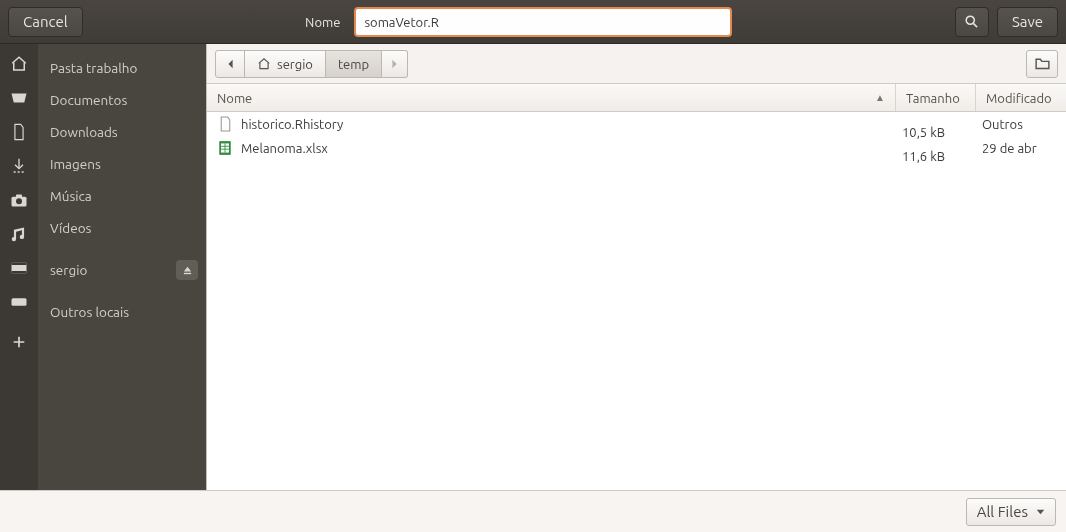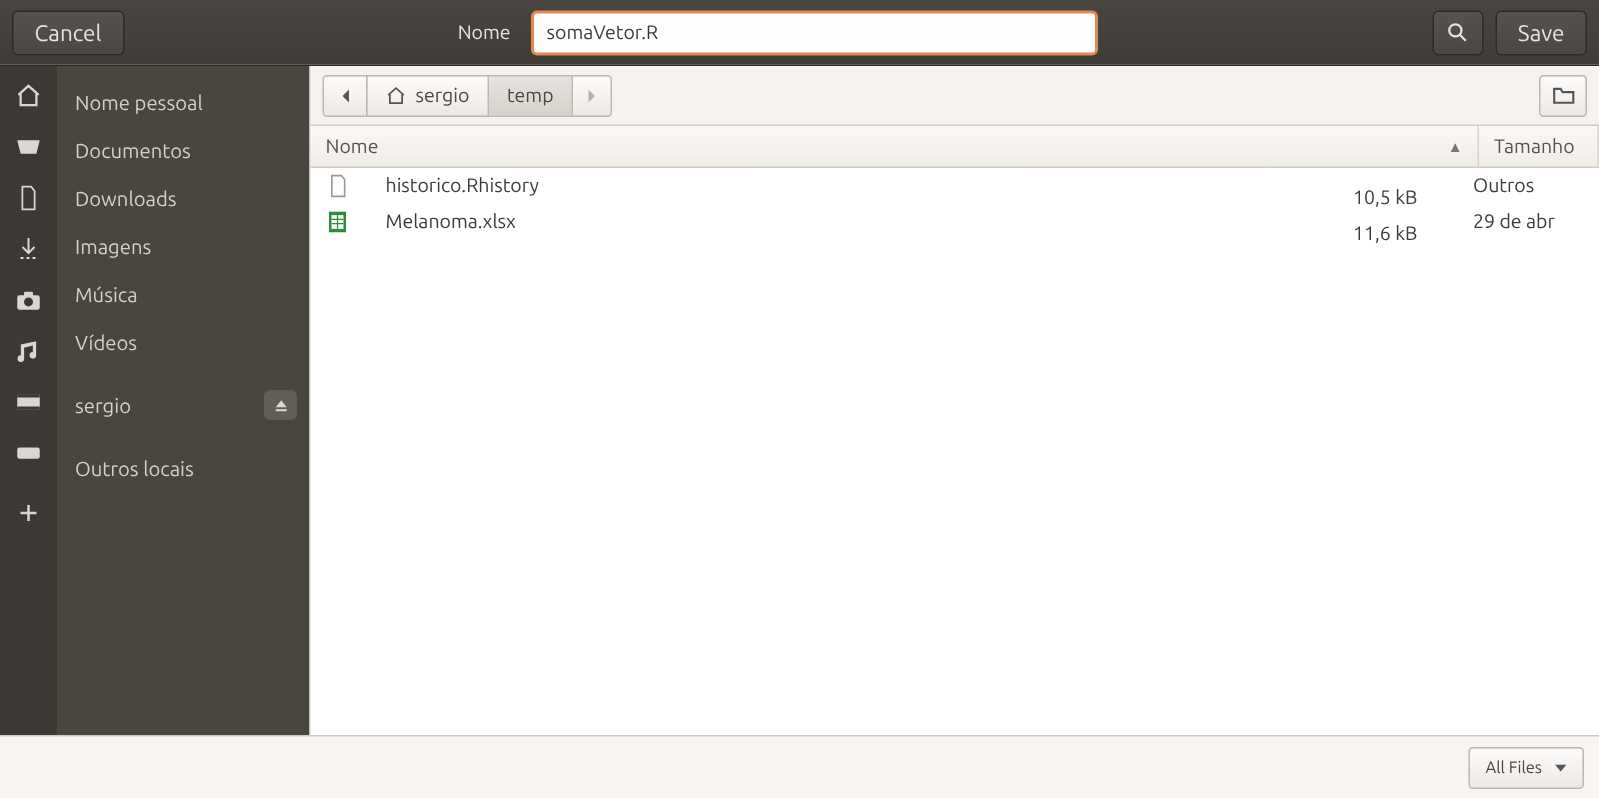--- a/index.html
+++ b/index.html
@@ -148,21 +148,21 @@
 
   .tbody { flex:1; overflow:auto; background:#ffffff; }
   .row {
     height: 24px;
     display:flex;
     align-items:center;
     font-size: 13px;
     color: #3e3a37;
     cursor:pointer;
   }
-  .cell.name { flex:1; display:flex; align-items:center; gap:24px; padding-left:10px; }
+  .cell.name { flex:1; display:flex; align-items:center; gap:8px; padding-left:10px; }
   .cell.size { width:80px; padding-left:6px;margin-top:16px; }
   .cell.mod  { width:90px; padding-left:6px; }
   .ficon { width:16px; height:16px; display:flex; align-items:center; justify-content:center; }
 
   
   .footer {
     height: 42px;
     background:#f7f4f2;
     border-top:1px solid #cfcac4;
     display:flex;
@@ -172,21 +172,21 @@
   }
   .filter {
     height:28px;
     background:linear-gradient(#fdfcfb,#ece8e4);
     border:1px solid #bcb7b1;
     border-radius:3px;
     padding:0 10px;
     display:flex;
     align-items:center;
     gap:8px;
-    font-size:11px;
+    font-size:15px;
     color:#4b4743;
     cursor:pointer;
   }
 
   svg { display:block; }
 </style>
 </head>
 <body>
 
 <div class="header">
@@ -258,21 +258,21 @@
     </div>
     <div class="licon" style="margin-top:6px">
       <svg width="16" height="16" viewBox="0 0 24 24" stroke="#d9d6d3" stroke-width="2.5">
           <path d="M12 4v16M4 12h16"></path>
         </svg>
     </div>
   </div>
 
   <div class="sidebar">
     <div class="item">
-        <span>Nome pessoal</span>
+        <span>Pasta trabalho</span>
       </div>
     <div class="item">
         <span>Documentos</span>
       </div>
     <div class="item">
         <span>Downloads</span>
       </div>
     <div class="item">
         <span>Imagens</span>
       </div>
@@ -330,20 +330,23 @@
       </div>
     </div>
 
     <div class="thead">
       <div class="th name">
         <span>Nome</span>
         <span class="sort">▲</span>
       </div>
       <div class="th size">
           <span>Tamanho</span>
+        </div>
+      <div class="th mod">
+          <span>Modificado</span>
         </div>
     </div>
 
     <div class="tbody">
       <div class="row">
         <div class="cell name">
           <span class="ficon">
             <svg width="13" height="16" viewBox="0 0 24 30" fill="#fdfdfd" stroke="#9d9892" stroke-width="2">
                 <path d="M4 2h12l4 5v21H4z"></path>
               </svg>

